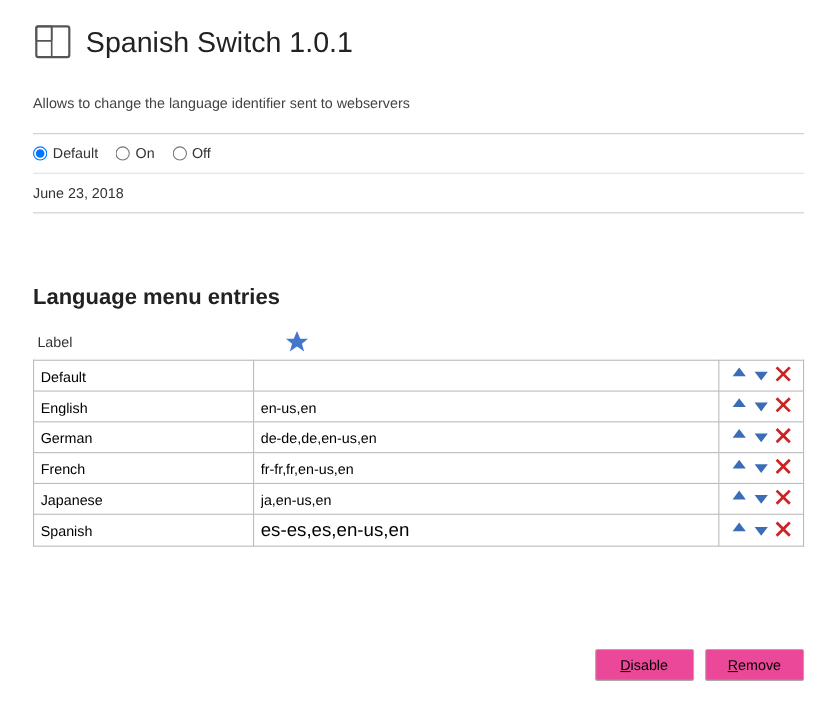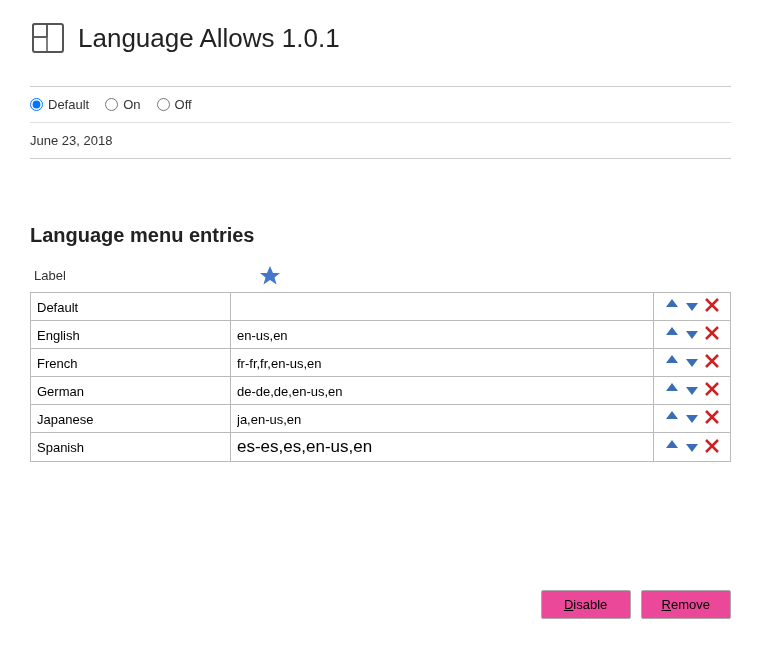--- a/index.html
+++ b/index.html
@@ -178,23 +178,24 @@
 
 <div class="main-container">
 
   <div class="header">
     <svg class="app-icon" viewBox="0 0 36 36" fill="none" xmlns="http://www.w3.org/2000/svg">
       <rect x="3" y="4" width="30" height="28" rx="2" stroke="#555" stroke-width="2" fill="none"></rect>
       <rect x="3" y="4" width="14" height="13" rx="1" stroke="#555" stroke-width="1.5" fill="none"></rect>
       <line x1="3" y1="17" x2="17" y2="17" stroke="#555" stroke-width="1.5"></line>
       <line x1="17" y1="4" x2="17" y2="32" stroke="#555" stroke-width="1.5"></line>
     </svg>
-    <h1 class="app-title">Language Allows 1.0.1</h1>
+    <h1 class="app-title">Spanish Switch 1.0.1</h1>
   </div>
 
+  <p class="description">Allows to change the language identifier sent to webservers</p>
 
   <div class="settings-table">
     <div class="settings-row">
       <div class="settings-value">
         <div class="radio-group">
           <label class="radio-option">
             <input type="radio" name="auto_updates" value="Default" checked="" style="">
             <span class="radio-label">Default</span>
           </label>
           <label class="radio-option">
@@ -249,34 +250,34 @@
             <td style="padding: 3px 8px; white-space: nowrap; width: 72px; text-align: center;"><button style="background: none; border: none; cursor: pointer; padding: 1px 2px;"><svg width="16" height="16" viewBox="0 0 16 16">
                   <polygon points="8,2 14,10 2,10" fill="#3a6db5"></polygon>
                 </svg></button><button style="background: none; border: none; cursor: pointer; padding: 1px 2px;"><svg width="16" height="16" viewBox="0 0 16 16">
                   <polygon points="8,14 14,6 2,6" fill="#3a6db5"></polygon>
                 </svg></button><button style="background: none; border: none; cursor: pointer; padding: 1px 2px;"><svg width="16" height="16" viewBox="0 0 16 16">
                   <line x1="2" y1="2" x2="14" y2="14" stroke="#cc2222" stroke-width="2.5"></line>
                   <line x1="14" y1="2" x2="2" y2="14" stroke="#cc2222" stroke-width="2.5"></line>
                 </svg></button></td>
           </tr>
           <tr>
+            <td style="width: 200px; border-right: 1px solid rgb(187, 187, 187); padding: 4px 6px;"><input type="text" value="German" style="width: 100%; border: none; outline: none; font-size: 13px; background: transparent;"></td>
+            <td style="padding: 4px 6px; border-right: 1px solid rgb(187, 187, 187);"><input type="text" value="de-de,de,en-us,en" style="width: 100%; border: none; outline: none; font-size: 13px; background: transparent;"></td>
+            <td style="padding: 3px 8px; white-space: nowrap; width: 72px; text-align: center;"><button style="background: none; border: none; cursor: pointer; padding: 1px 2px;"><svg width="16" height="16" viewBox="0 0 16 16">
+                  <polygon points="8,2 14,10 2,10" fill="#3a6db5"></polygon>
+                </svg></button><button style="background: none; border: none; cursor: pointer; padding: 1px 2px;"><svg width="16" height="16" viewBox="0 0 16 16">
+                  <polygon points="8,14 14,6 2,6" fill="#3a6db5"></polygon>
+                </svg></button><button style="background: none; border: none; cursor: pointer; padding: 1px 2px;"><svg width="16" height="16" viewBox="0 0 16 16">
+                  <line x1="2" y1="2" x2="14" y2="14" stroke="#cc2222" stroke-width="2.5"></line>
+                  <line x1="14" y1="2" x2="2" y2="14" stroke="#cc2222" stroke-width="2.5"></line>
+                </svg></button></td>
+          </tr>
+          <tr>
             <td style="width: 200px; border-right: 1px solid rgb(187, 187, 187); padding: 4px 6px;"><input type="text" value="French" style="width: 100%; border: none; outline: none; font-size: 13px; background: transparent;"></td>
             <td style="padding: 4px 6px; border-right: 1px solid rgb(187, 187, 187);"><input type="text" value="fr-fr,fr,en-us,en" style="width: 100%; border: none; outline: none; font-size: 13px; background: transparent;"></td>
-            <td style="padding: 3px 8px; white-space: nowrap; width: 72px; text-align: center;"><button style="background: none; border: none; cursor: pointer; padding: 1px 2px;"><svg width="16" height="16" viewBox="0 0 16 16">
-                  <polygon points="8,2 14,10 2,10" fill="#3a6db5"></polygon>
-                </svg></button><button style="background: none; border: none; cursor: pointer; padding: 1px 2px;"><svg width="16" height="16" viewBox="0 0 16 16">
-                  <polygon points="8,14 14,6 2,6" fill="#3a6db5"></polygon>
-                </svg></button><button style="background: none; border: none; cursor: pointer; padding: 1px 2px;"><svg width="16" height="16" viewBox="0 0 16 16">
-                  <line x1="2" y1="2" x2="14" y2="14" stroke="#cc2222" stroke-width="2.5"></line>
-                  <line x1="14" y1="2" x2="2" y2="14" stroke="#cc2222" stroke-width="2.5"></line>
-                </svg></button></td>
-          </tr>
-          <tr>
-            <td style="width: 200px; border-right: 1px solid rgb(187, 187, 187); padding: 4px 6px;"><input type="text" value="German" style="width: 100%; border: none; outline: none; font-size: 13px; background: transparent;"></td>
-            <td style="padding: 4px 6px; border-right: 1px solid rgb(187, 187, 187);"><input type="text" value="de-de,de,en-us,en" style="width: 100%; border: none; outline: none; font-size: 13px; background: transparent;"></td>
             <td style="padding: 3px 8px; white-space: nowrap; width: 72px; text-align: center;"><button style="background: none; border: none; cursor: pointer; padding: 1px 2px;"><svg width="16" height="16" viewBox="0 0 16 16">
                   <polygon points="8,2 14,10 2,10" fill="#3a6db5"></polygon>
                 </svg></button><button style="background: none; border: none; cursor: pointer; padding: 1px 2px;"><svg width="16" height="16" viewBox="0 0 16 16">
                   <polygon points="8,14 14,6 2,6" fill="#3a6db5"></polygon>
                 </svg></button><button style="background: none; border: none; cursor: pointer; padding: 1px 2px;"><svg width="16" height="16" viewBox="0 0 16 16">
                   <line x1="2" y1="2" x2="14" y2="14" stroke="#cc2222" stroke-width="2.5"></line>
                   <line x1="14" y1="2" x2="2" y2="14" stroke="#cc2222" stroke-width="2.5"></line>
                 </svg></button></td>
           </tr>
           <tr>

